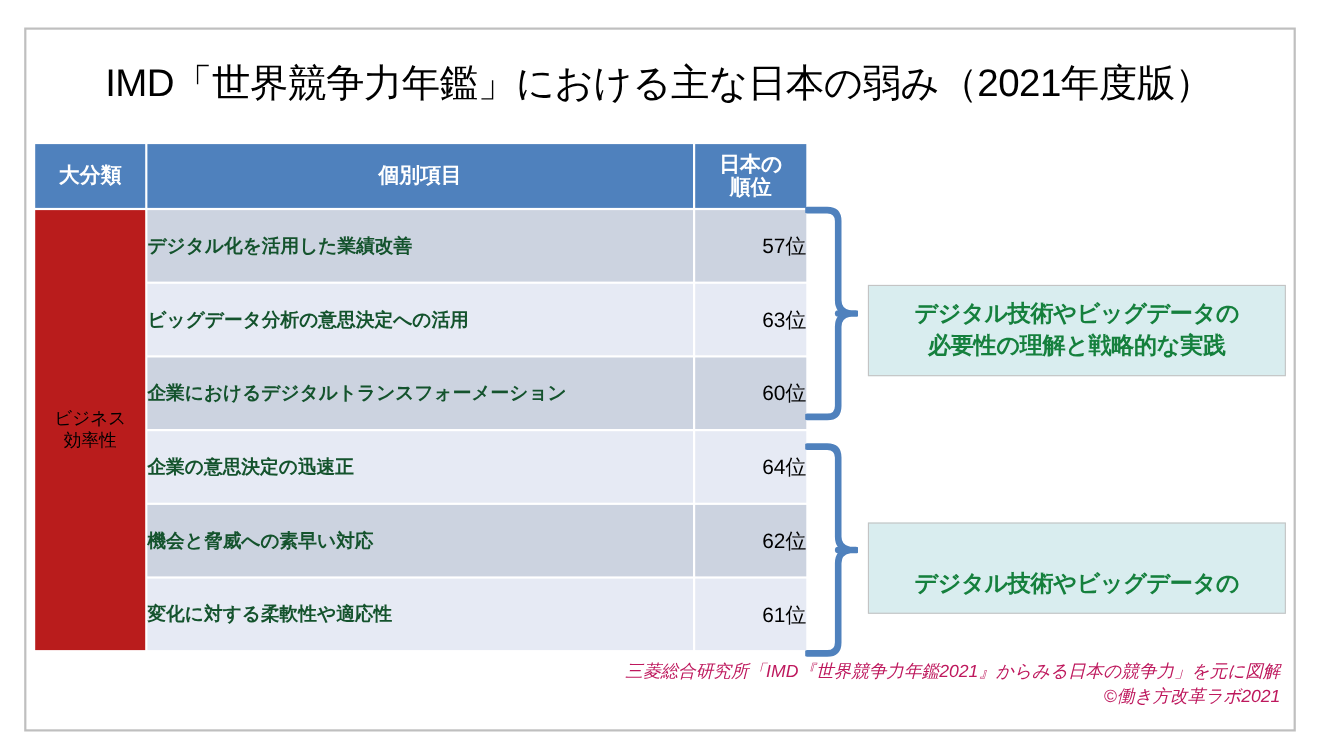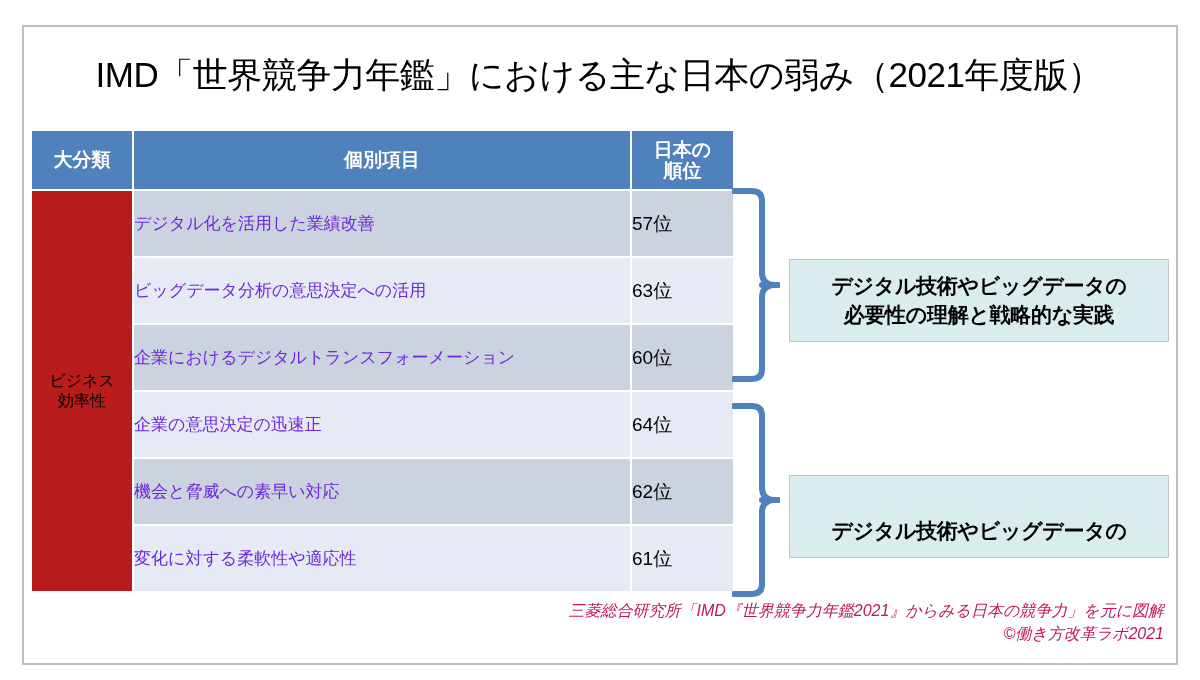--- a/index.html
+++ b/index.html
@@ -65,28 +65,29 @@
     font-size: 16px;
     line-height: 1.22;
     color: #000000;
   }
 
   tbody tr td.item-cell,
   tbody tr td.rank-cell { height: 65px; }
 
   td.item-cell {
     font-size: 17px;
-    color: #6d28d9;
+    color: #14532d;
     padding-left: 14px;
     text-align: left;
+    font-weight: bold;
   }
   td.rank-cell {
     font-size: 19px;
     color: #000000;
-    text-align: left;
+    text-align: right;
   }
 
   tr.row-dark td.item-cell,
   tr.row-dark td.rank-cell { background: #ccd3e0; }
   tr.row-light td.item-cell,
   tr.row-light td.rank-cell { background: #e6eaf4; }
 
   
   .bracket { position: absolute; }
   .bracket svg { display: block; }
@@ -96,21 +97,21 @@
     position: absolute;
     background: #d9edef;
     border: 1px solid #c4c4c4;
     display: flex;
     align-items: center;
     justify-content: center;
     text-align: center;
     font-size: 21px;
     font-weight: bold;
     line-height: 1.35;
-    color: #000000;
+    color: #15803d;
     letter-spacing: -0.3px;
   }
   #callout-1 { left: 765px; top: 232px; width: 380px; height: 83px; }
   #callout-2 { left: 765px; top: 448px; width: 380px; height: 83px; }
 
   
   #footer {
     position: absolute;
     right: 12px; bottom: 18px;
     width: 780px;

